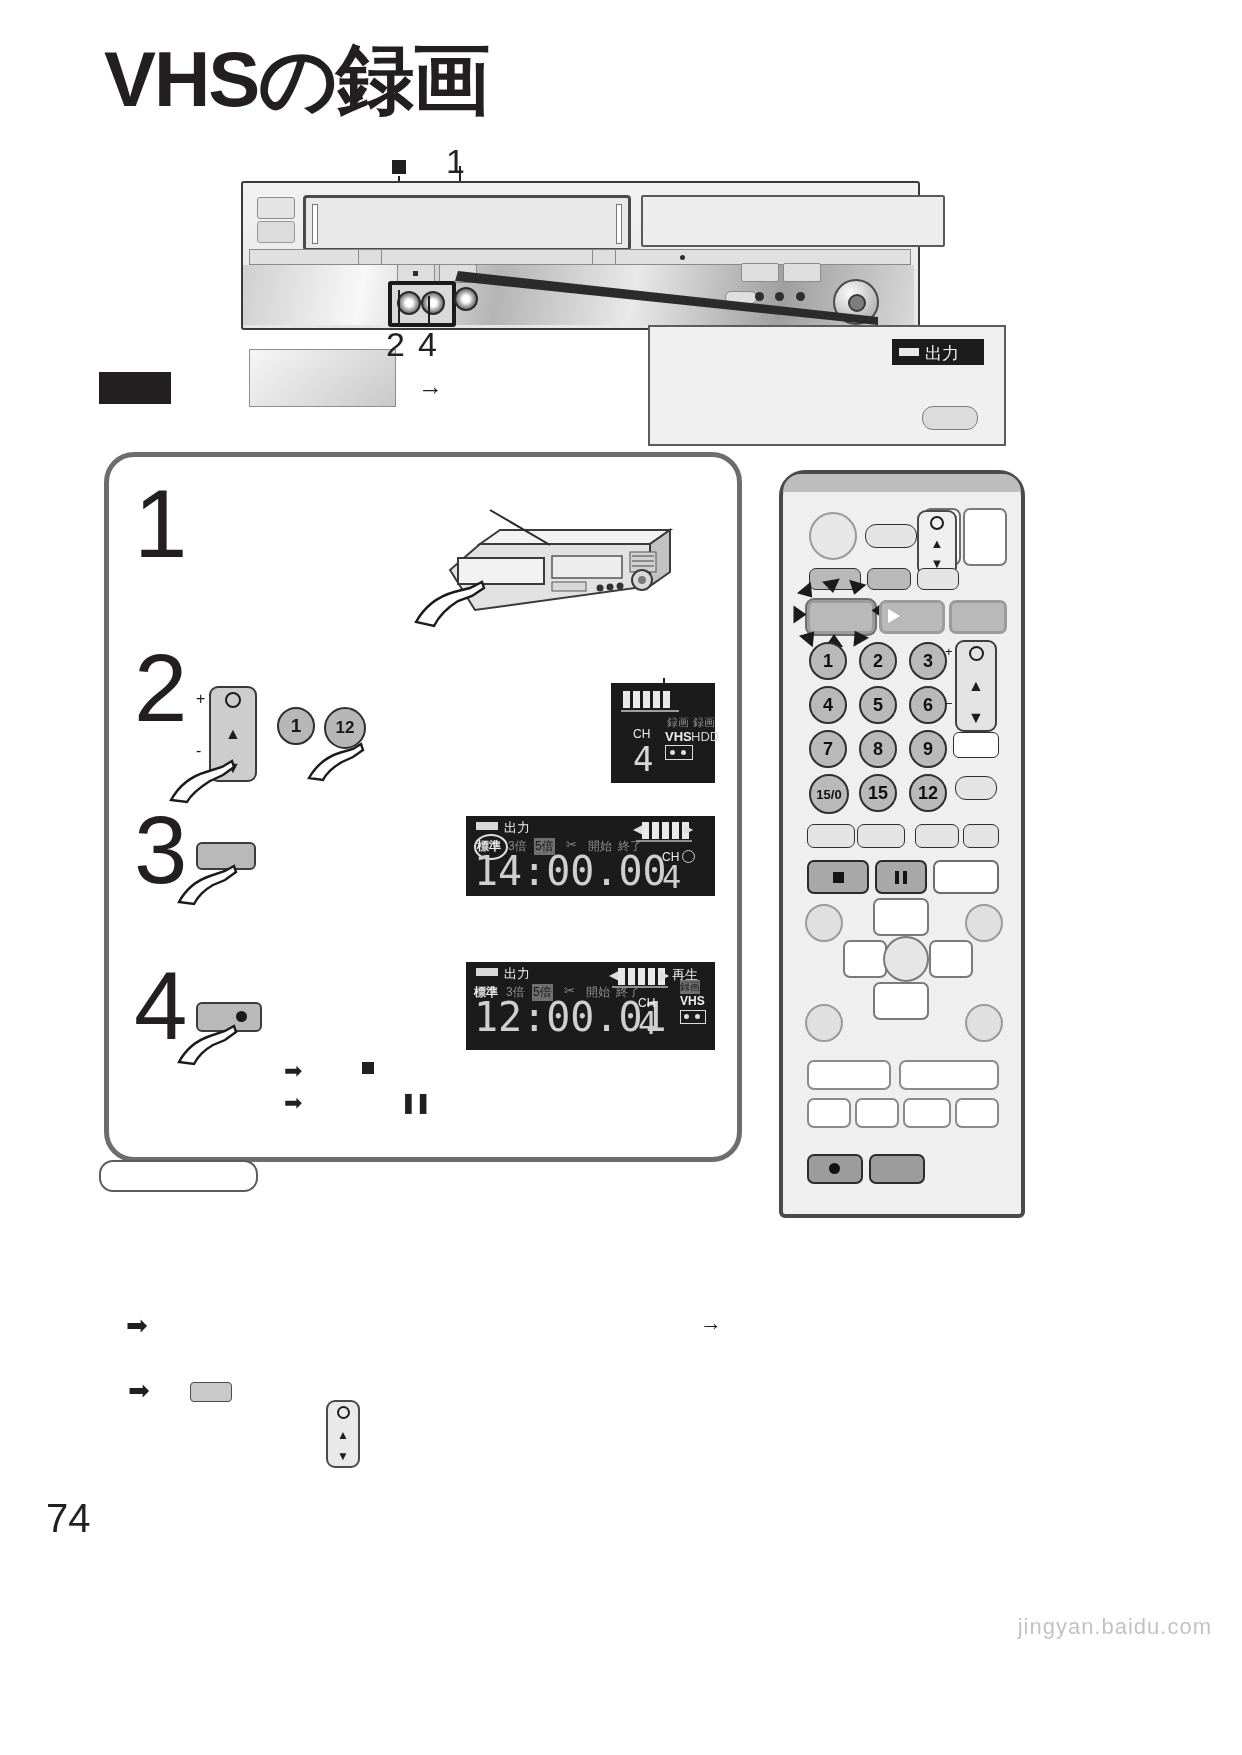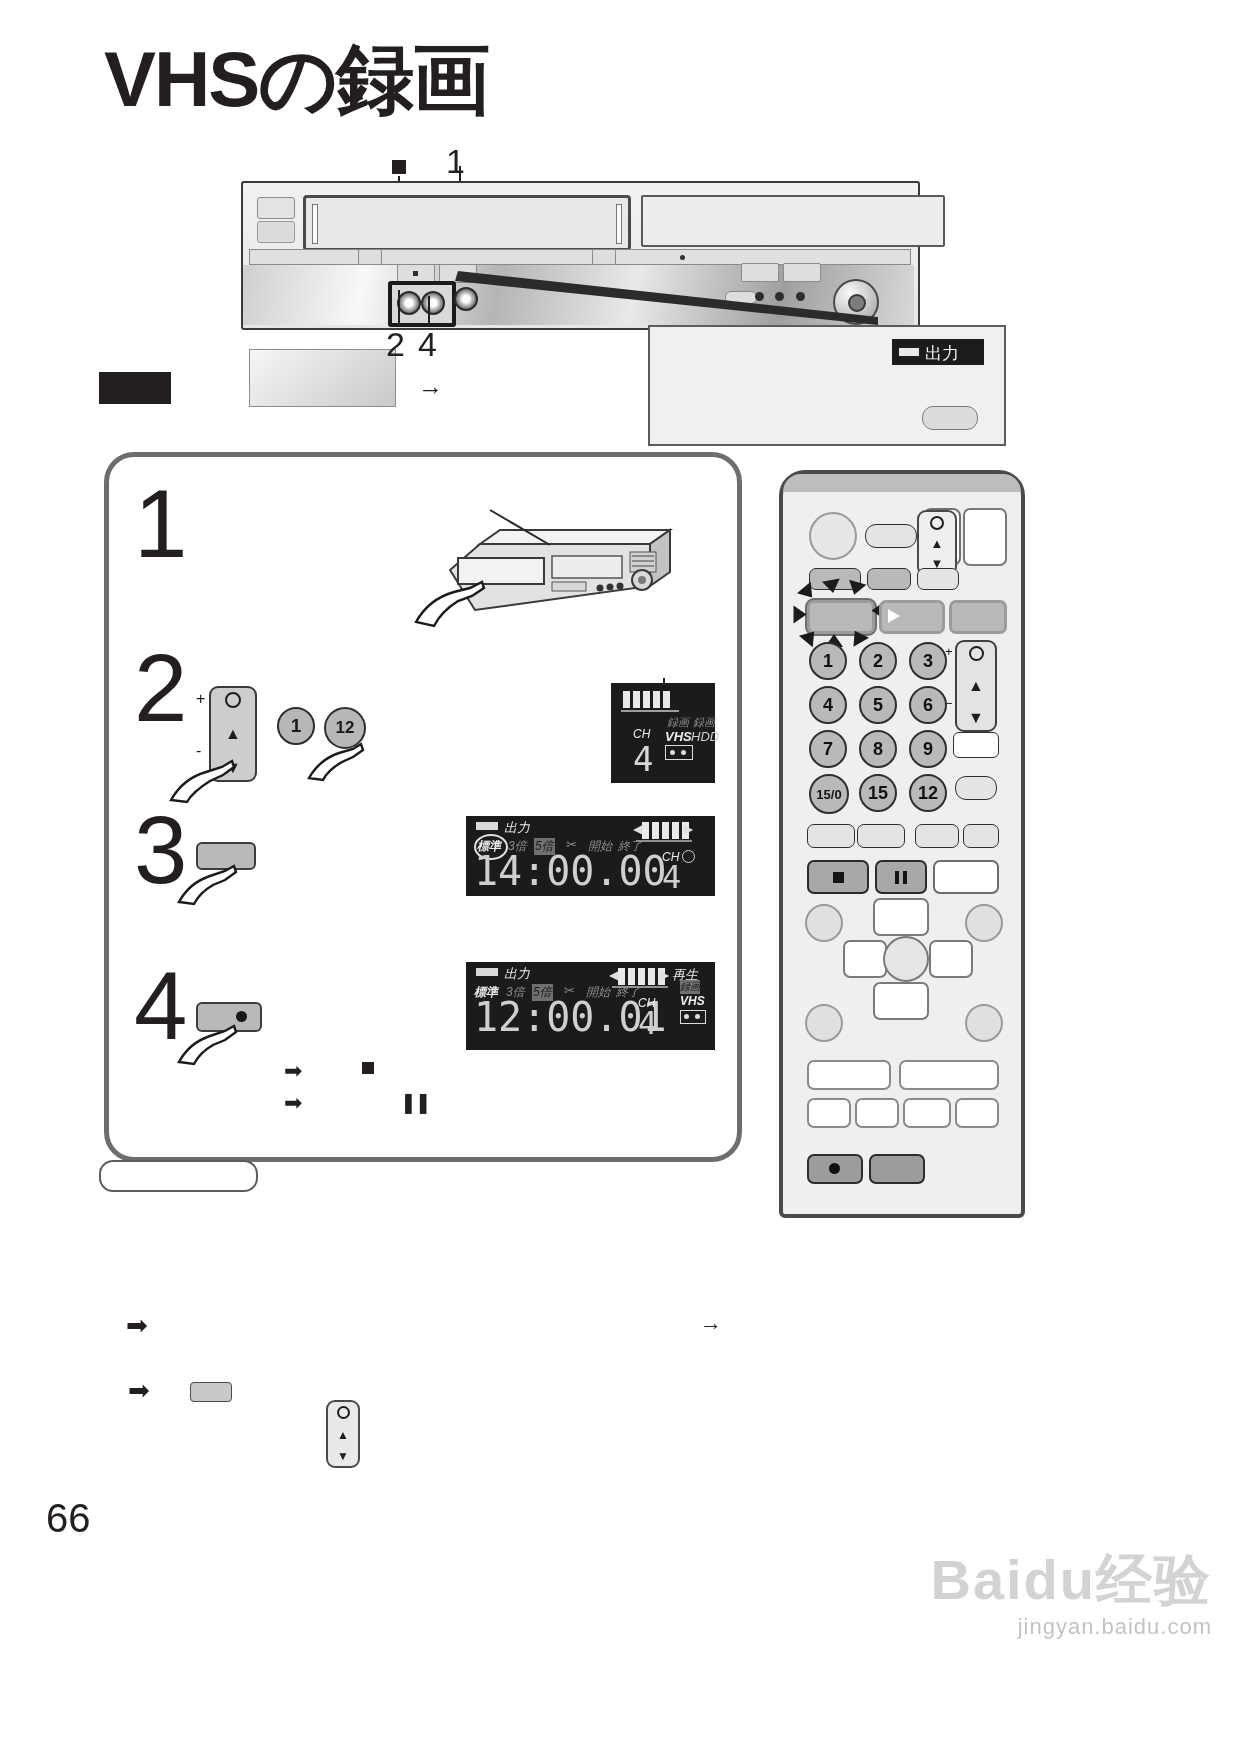--- a/index.html
+++ b/index.html
@@ -59,21 +59,21 @@
 
   
   .rocker{position:absolute;background:#cdcdcd;border:2px solid #3a3a3a;border-radius:9px;
       display:flex;flex-direction:column;align-items:center;justify-content:space-between;padding:4px 0;}
   .rocker .chev{font-size:16px;color:#1d1d1d;line-height:1;}
   .rocker .ring{width:12px;height:12px;border:2px solid #1d1d1d;border-radius:50%;}
 
   
   .lcd{position:absolute;background:#1b1b1b;color:#e8e8e8;}
   .seg{font-family:"DejaVu Sans Mono","Liberation Mono",monospace;color:#d8d8d8;}
-  .lcd .lbl{position:absolute;font-size:13px;color:#8d8d8d;font-style:italic;}
+  .lcd .lbl{position:absolute;font-size:13px;color:#8d8d8d;}
   .lcd .lbl-on{color:#ededed;}
   .lcd .bigseg{position:absolute;font-size:44px;letter-spacing:2px;color:#cfcfcf;font-family:"DejaVu Sans Mono",monospace;}
 
   .meter{position:absolute;display:flex;gap:3px;}
   .meter i{display:block;width:7px;height:17px;background:#e9e9e9;}
 
   
   #disp-cap{left:575px;top:826px;font-size:17px;font-weight:bold;color:#111;letter-spacing:-1px;}
   #disp-cap-box{left:580px;top:853px;width:62px;height:22px;background:#d2d2d2;border:2px solid #2a2a2a;}
   #disp-cap-tri{left:600px;top:845px;width:0;height:0;border-left:9px solid transparent;border-right:9px solid transparent;border-top:12px solid #111;}
@@ -423,18 +423,17 @@
 <div class="abs foot-arrow" style="left:126px;top:1310px;">➡</div>
 <div class="abs foot-arrow" style="left:700px;top:1310px;font-size:22px;">→</div>
 <div class="abs foot-arrow" style="left:128px;top:1375px;">➡</div>
 <div class="abs ftbtn" style="left:190px;top:1382px;"></div>
 <div class="abs rocker" style="left:326px;top:1400px;width:30px;height:56px;background:#e9e9e9;border:2px solid #4a4a4a;">
   <span class="ring" style="width:9px;height:9px;"></span>
   <span class="chev" style="font-size:12px;">▲</span>
   <span class="chev" style="font-size:12px;">▼</span>
 </div>
 
-<div class="abs" id="pagenum">66</div>
+<div class="abs" id="pagenum">74</div>
 
 <div class="abs" id="wm">
-  <div class="wm1">Baidu经验</div>
   <div class="wm2">jingyan.baidu.com</div>
 </div>
 
 </body></html>

